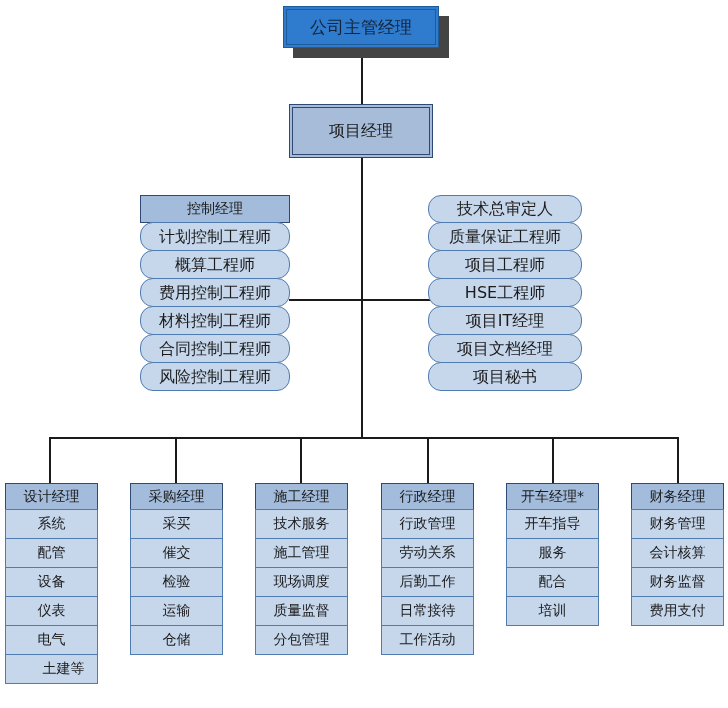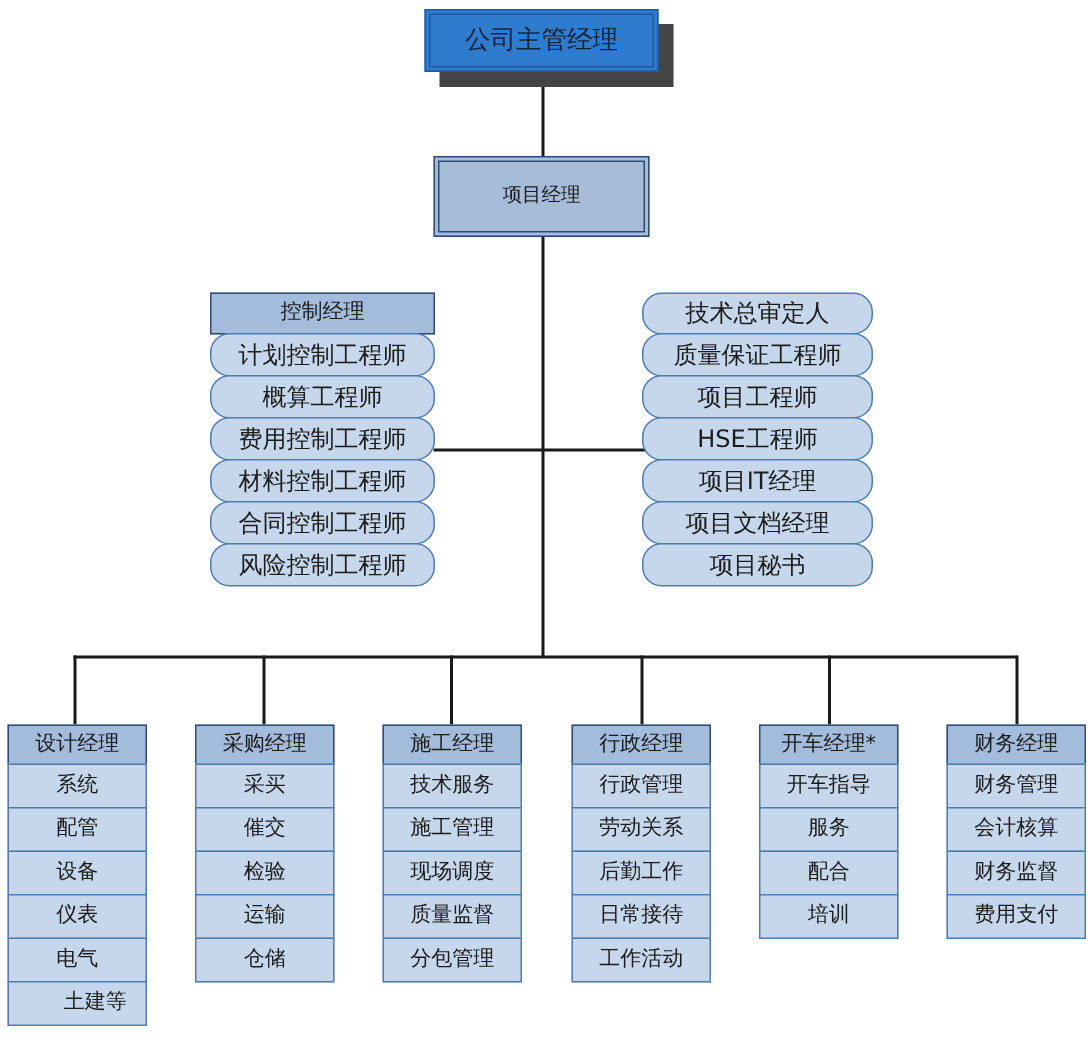--- a/index.html
+++ b/index.html
@@ -56,21 +56,21 @@
     color: #12243a;
   }
 
   
   .node-pm {
     background: #a6bcd8;
     border: 1px solid #2e4a74;
     box-shadow:
       inset 0 0 0 2px #a6bcd8,
       inset 0 0 0 3px #2e4a74;
-    font-size: 13px;
+    font-size: 16px;
   }
 
   
   .cell-head {
     background: #a3bcdb;
     border: 1px solid #2e4a74;
     font-size: 14px;
   }
   
   .cell {

